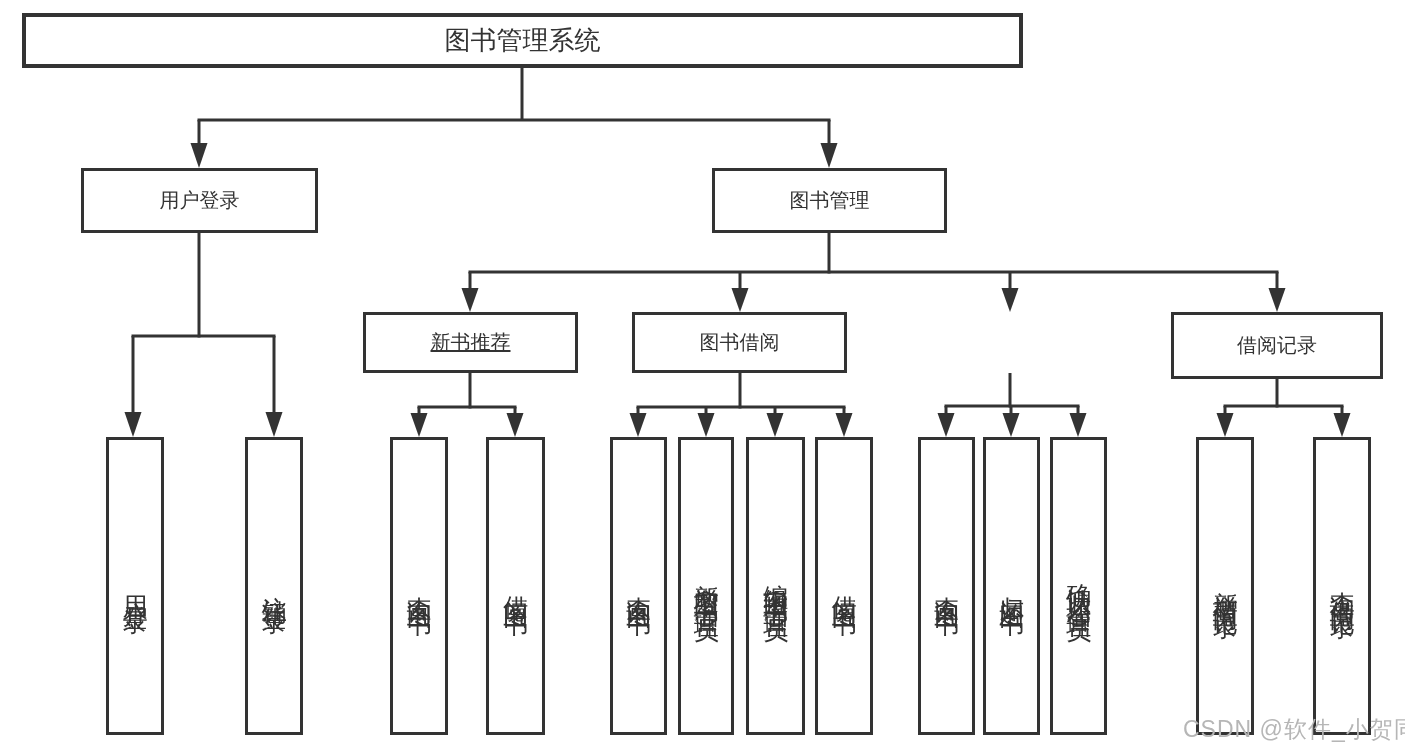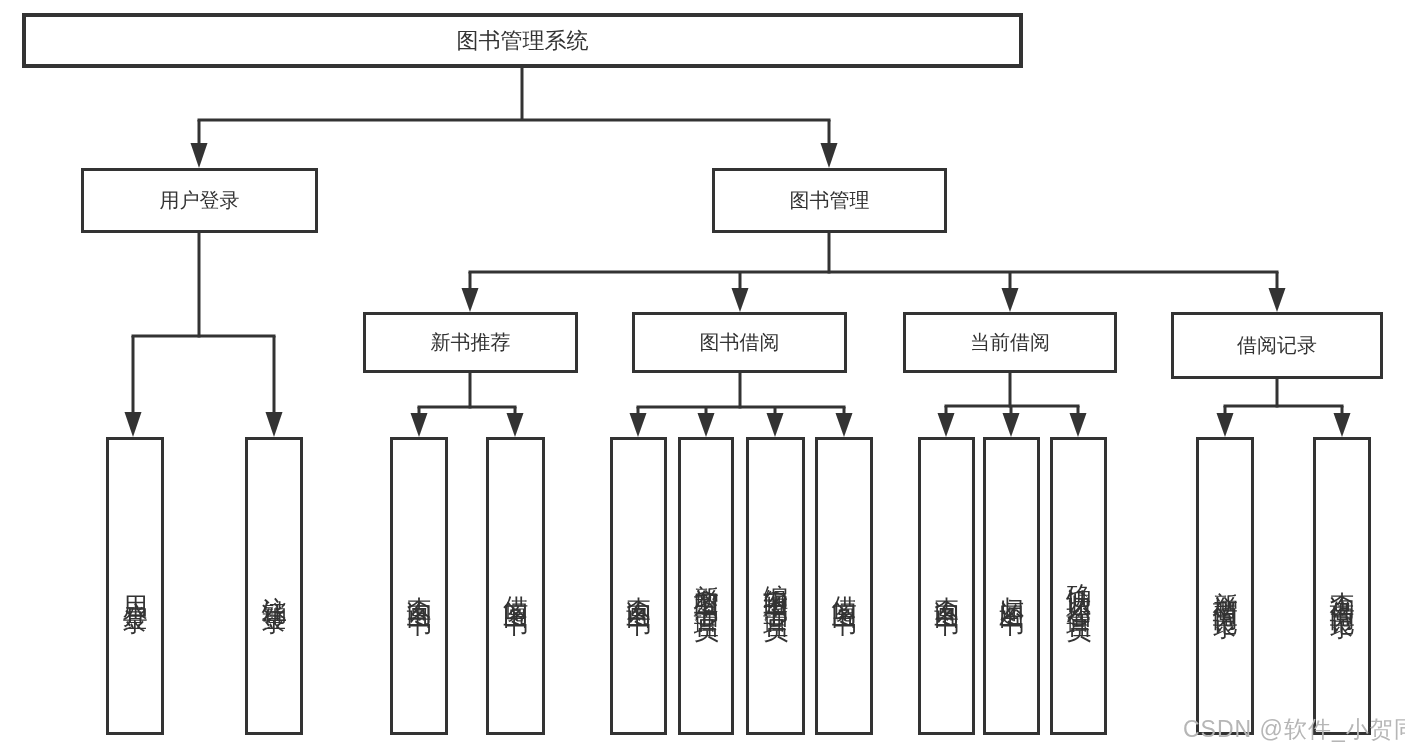--- a/index.html
+++ b/index.html
@@ -14,36 +14,36 @@
   .box{
     position:absolute;
     box-sizing:border-box;
     border:3px solid #333;
     background:#fff;
     display:flex;align-items:center;justify-content:center;
     color:#333;
     font-size:20px;
     z-index:2;
   }
-  .box.root{border-width:4px;font-size:22px;}
+  .box.root{border-width:4px;font-size:26px;}
   .vbox{font-size:25px;}
   .vbox .vtxt{
     writing-mode:vertical-rl;
     text-orientation:mixed;
     letter-spacing:5px;
     line-height:1.1;
     white-space:nowrap;
   }
   
   #n-root{left:22px;top:13px;width:1001px;height:55px;}
   
   #n-login{left:81px;top:168px;width:237px;height:65px;}
   #n-mgmt{left:712px;top:168px;width:235px;height:65px;}
   
-  #n-rec{left:363px;top:312px;width:215px;height:61px;}
+  #n-rec{left:363px;top:312px;width:215px;height:61px;text-decoration:underline;}
   #n-borrow{left:632px;top:312px;width:215px;height:61px;align-items:center;}
   #n-current{left:903px;top:312px;width:214px;height:61px;}
   #n-records{left:1171px;top:312px;width:212px;height:67px;}
   
   .leaf{top:437px;height:298px;}
   #lf-a1{left:106px;width:58px;}
   #lf-a2{left:245px;width:58px;}
   #lf-b1{left:390px;width:58px;}
   #lf-b2{left:486px;width:59px;}
   #lf-c1{left:610px;width:57px;}
@@ -167,23 +167,20 @@
   <div class="box" id="n-mgmt">
     <span>图书管理</span>
   </div>
 
   <div class="box" id="n-rec">
     <span>新书推荐</span>
   </div>
   <div class="box" id="n-borrow">
     <span>图书借阅</span>
   </div>
-  <div class="box" id="n-current">
-    <span>当前借阅</span>
-  </div>
   <div class="box" id="n-records">
     <span>借阅记录</span>
   </div>
 
   <div class="box vbox leaf" id="lf-a1">
     <span class="vtxt">用户登录</span>
   </div>
   <div class="box vbox leaf" id="lf-a2">
     <span class="vtxt">注销登录</span>
   </div>

